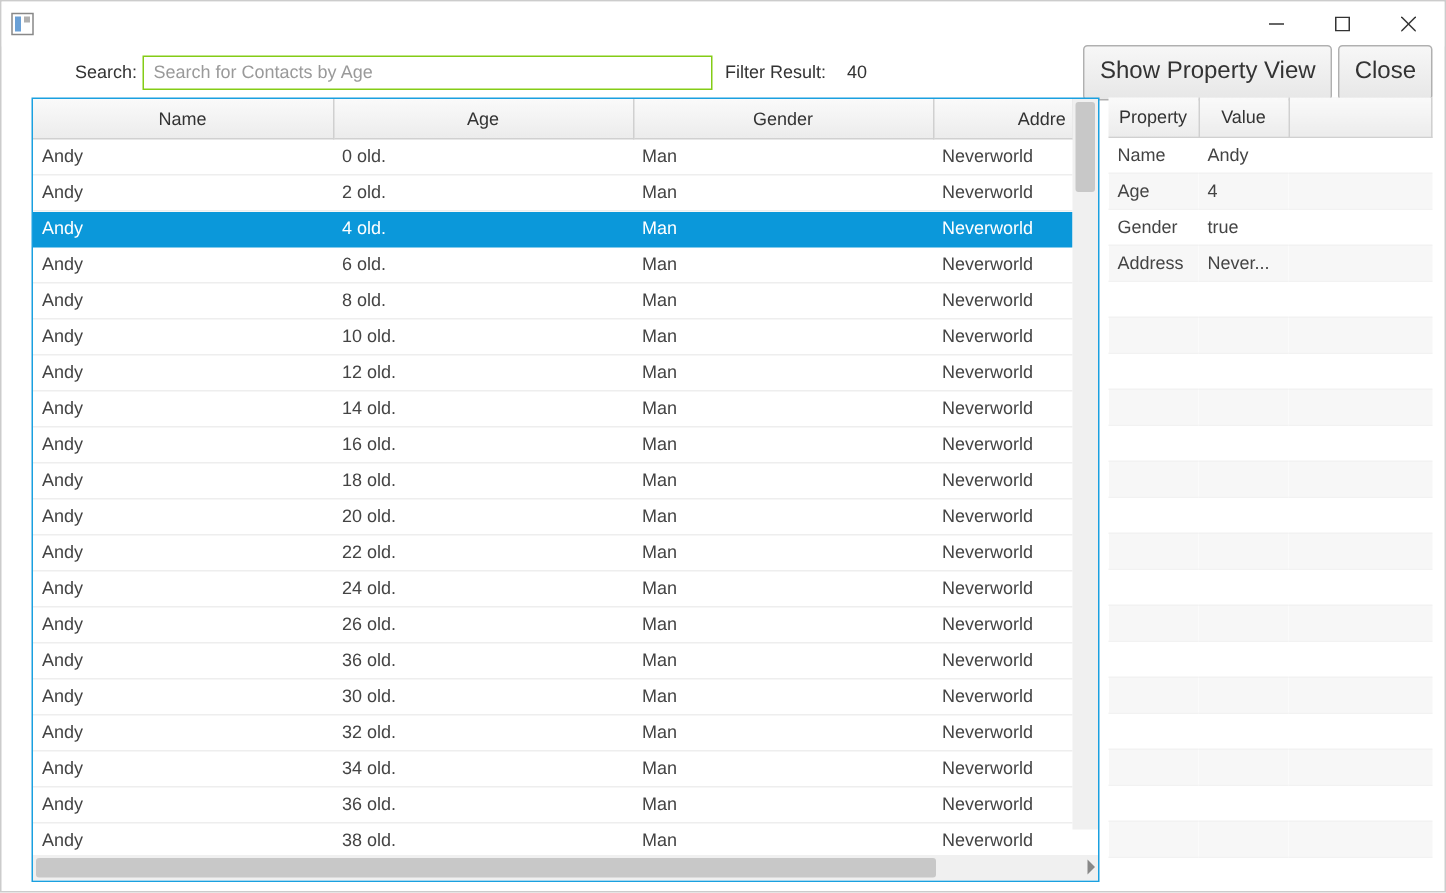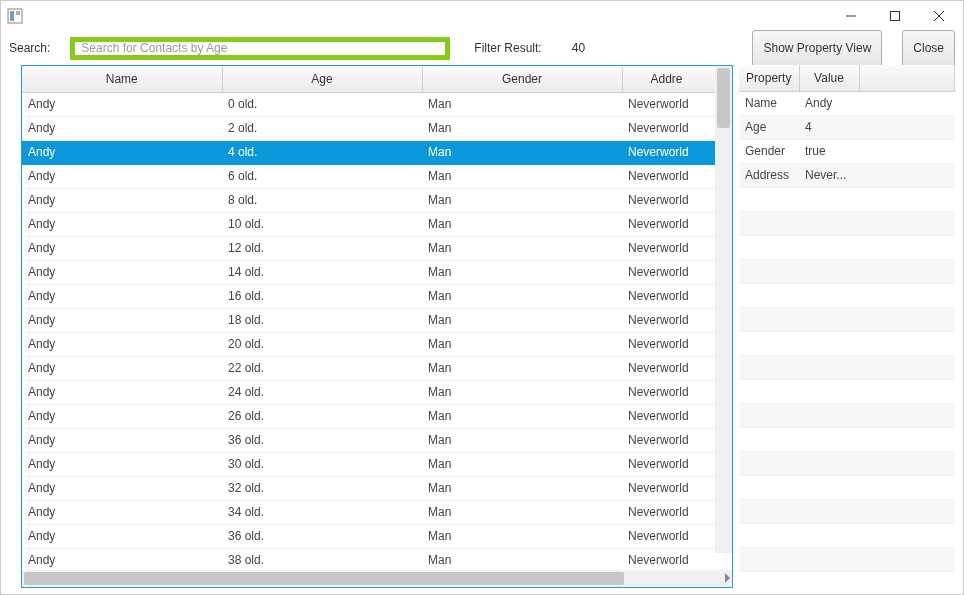--- a/index.html
+++ b/index.html
@@ -27,45 +27,46 @@
 .win-btn {
   width: 44px; height: 28px;
   display: flex; align-items: center; justify-content: center;
   background: transparent; border: none; cursor: pointer;
 }
 .toolbar {
   height: 34px;
   display: flex;
   align-items: center;
   padding: 0 8px;
-  gap: 20px;
+  gap: 4px;
+  margin-left: 41px;
 }
 .search-label { color: #333; }
 .search-input {
   width: 380px;
   height: 23px;
-  border: 5px solid #84cc16;
+  border: 1px solid #84cc16;
   padding: 0 6px;
   font-family: inherit;
   font-size: 12px;
   color: #333;
 }
 .search-input::placeholder { color: #9a9a9a; }
 .filter-label { margin-left: 4px; }
 .filter-value { margin-left: 10px; }
 .spacer { flex: 1; }
 .action-btn {
   height: 37px;
   padding: 0 10px;
   border: 1px solid #b0b0b0;
   background: linear-gradient(#f7f7f7,#e7e7e7);
   border-radius: 3px;
   cursor: pointer;
   font-family: inherit;
-  font-size: 12px;
+  font-size: 16px;
   color: #333;
 }
 .content {
   display: flex;
   height: calc(595px - 30px - 34px);
   padding: 0 8px 8px 20px;
   gap: 6px;
 }
 .main-pane {
   width: 712px;
@@ -86,21 +87,21 @@
 }
 .main-table thead th {
   background: linear-gradient(#fafafa,#ececec);
   border-right: 1px solid #d0d0d0;
   border-bottom: 1px solid #d0d0d0;
   height: 26px;
   font-weight: 400;
   color: #333;
   text-align: center;
 }
-.main-table thead th:last-child { text-align: center; padding-right: 4px; }
+.main-table thead th:last-child { text-align: right; padding-right: 4px; }
 .main-table td {
   border-bottom: 1px solid #eee;
   height: 24px;
   padding: 0 6px;
   color: #444;
   white-space: nowrap;
   overflow: hidden;
 }
 .main-table tr.selected td {
   background: #0b98da;

